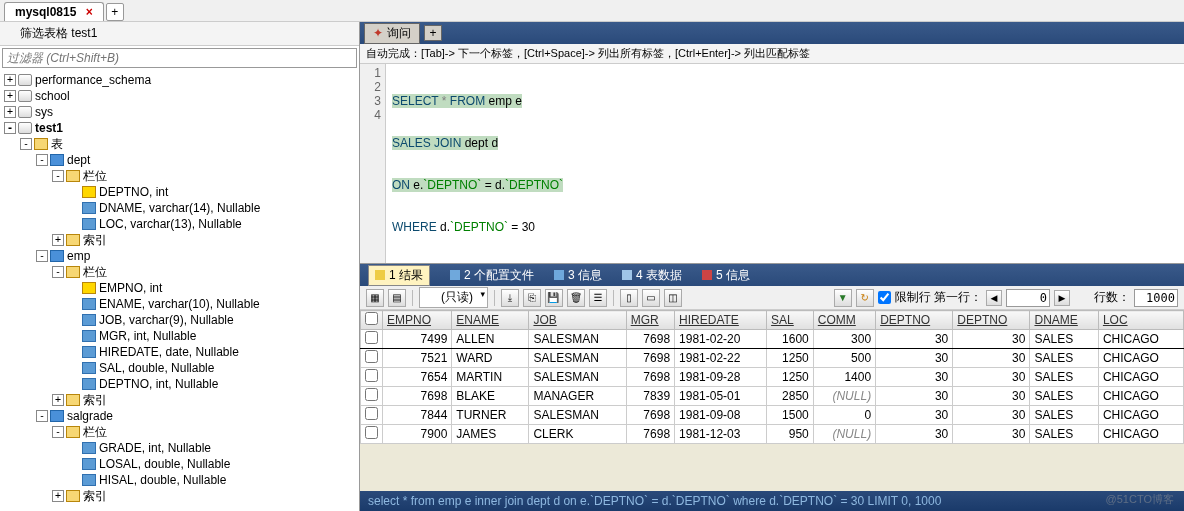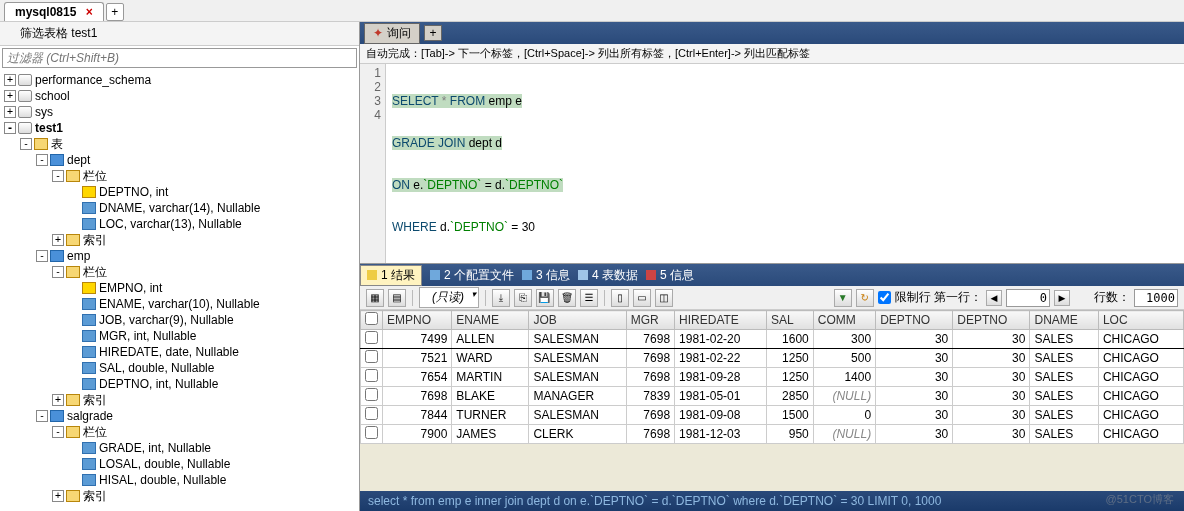--- a/index.html
+++ b/index.html
@@ -30,39 +30,39 @@
 .ic-star { color:#c0392b; }
 .hint-bar { padding:2px 6px; background:#f4f4f4; border-bottom:1px solid #ccc; font-size:11px; }
 .editor { display:flex; background:#fff; border-bottom:1px solid #999; height:200px; }
 .gutter { width:26px; background:#f0f0f0; border-right:1px solid #ccc; text-align:right; padding:2px 4px 0 0; color:#666; font-family:Consolas,monospace; font-size:12px; line-height:14px; }
 .code { flex:1; padding:2px 6px; font-family:Consolas,monospace; font-size:12px; line-height:14px; white-space:pre; }
 .code > div { height:14px; }
 .sel { background:#c0dcc0; }
 .kw { color:#0c4a6e; }
 .str { color:#008000; }
 .op { color:#808080; }
-.result-tabs { height:22px; background:linear-gradient(#3a5a8a,#2a4a7a); display:flex; align-items:center; gap:8px; color:#fff; font-size:11px; }
+.result-tabs { height:22px; background:linear-gradient(#3a5a8a,#2a4a7a); display:flex; align-items:center; padding-left:8px; gap:20px; color:#fff; font-size:11px; }
 .rtab { display:flex; align-items:center; gap:4px; }
 .rtab.active { color:#000; background:#fff3c0; padding:1px 6px; border:1px solid #888; }
 .rtab-icon { width:10px; height:10px; display:inline-block; }
 .ri1 { background:#eecc44; }
 .ri2 { background:#6fa8dc; }
 .ri3 { background:#6fa8dc; }
 .ri4 { background:#9fc5e8; }
 .ri5 { background:#cc4444; }
 .toolbar { height:24px; background:#f0f0f0; border-bottom:1px solid #ccc; display:flex; align-items:center; padding:0 6px; gap:4px; font-size:11px; }
 .tb-btn { width:18px; height:18px; border:1px solid #aaa; background:linear-gradient(#fff,#ddd); display:inline-flex; align-items:center; justify-content:center; font-size:10px; cursor:pointer; }
 .tb-sep { width:1px; height:16px; background:#bbb; margin:0 2px; }
-.tb-dd { border:1px solid #aaa; background:#fff; padding:1px 14px 1px 12px; position:relative;font-style:italic; }
+.tb-dd { border:1px solid #aaa; background:#fff; padding:1px 14px 1px 21px; position:relative; }
 .tb-dd::after { content:"▾"; position:absolute; right:2px; top:1px; font-size:9px; }
 .tb-input { width:44px; border:1px solid #999; background:#fff; padding:1px 2px; text-align:right; font-family:monospace; }
 .spacer { flex:1; }
 .grid { font-family:Consolas,monospace; font-size:11px; }
 .grid table { border-collapse:collapse; width:100%; }
-.grid th { background:linear-gradient(#f8f8f8,#e0e0e0); border:1px solid #bbb; padding:1px 4px; text-align:left; font-weight:normal; color:#333; }
+.grid th { background:linear-gradient(#f8f8f8,#e0e0e0); border:1px solid #bbb; padding:1px 4px; text-align:left; font-weight:normal; color:#333;text-decoration:underline; }
 .grid td { border:1px solid #ccc; padding:1px 4px; background:#fff; }
 .grid td.num { text-align:right; }
 .grid td.null { color:#888; font-style:italic; text-align:right; }
 .grid .cb { width:18px; text-align:center; }
 .grid .cb input { margin:0; }
 .grid tr.sel-row td { border-top:1px solid #000; border-bottom:1px solid #000; }
 .status-bar { height:20px; background:linear-gradient(#2a4a7a,#1a3a6a); color:#8eb8e0; font-family:Consolas,monospace; font-size:11px; padding:2px 8px; display:flex; align-items:center; }
 .watermark { position:absolute; right:10px; bottom:4px; color:#999; font-size:11px; opacity:.5; }
 .arr-btn { width:16px; height:16px; border:1px solid #aaa; background:linear-gradient(#fff,#ddd); display:inline-flex; align-items:center; justify-content:center; font-size:9px; }
 .chk { width:13px; height:13px; }
@@ -260,21 +260,21 @@
     <div class="hint-bar">自动完成：[Tab]-&gt; 下一个标签，[Ctrl+Space]-&gt; 列出所有标签，[Ctrl+Enter]-&gt; 列出匹配标签</div>
     <div class="editor">
       <div class="gutter" id="gutter">
           <div>1</div>
           <div>2</div>
           <div>3</div>
           <div>4</div>
         </div>
       <div class="code">
         <div><span class="sel"><span class="kw">SELECT</span><span class="op"> * </span><span class="kw">FROM</span><span> emp e</span></span></div>
-        <div><span class="sel"><span class="kw">GRADE JOIN</span><span> dept d</span></span></div>
+        <div><span class="sel"><span class="kw">SALES JOIN</span><span> dept d</span></span></div>
         <div><span class="sel"><span class="kw">ON</span><span> e.</span><span class="str">`DEPTNO`</span><span> = d.</span><span class="str">`DEPTNO`</span></span></div>
         <div><span class="kw">WHERE</span><span> d.</span><span class="str">`DEPTNO`</span><span> = 30</span></div>
       </div>
     </div>
 
     <div class="result-tabs">
       <div class="rtab active">
           <span class="rtab-icon ri1"></span>
           <span>1 结果</span>
         </div>

